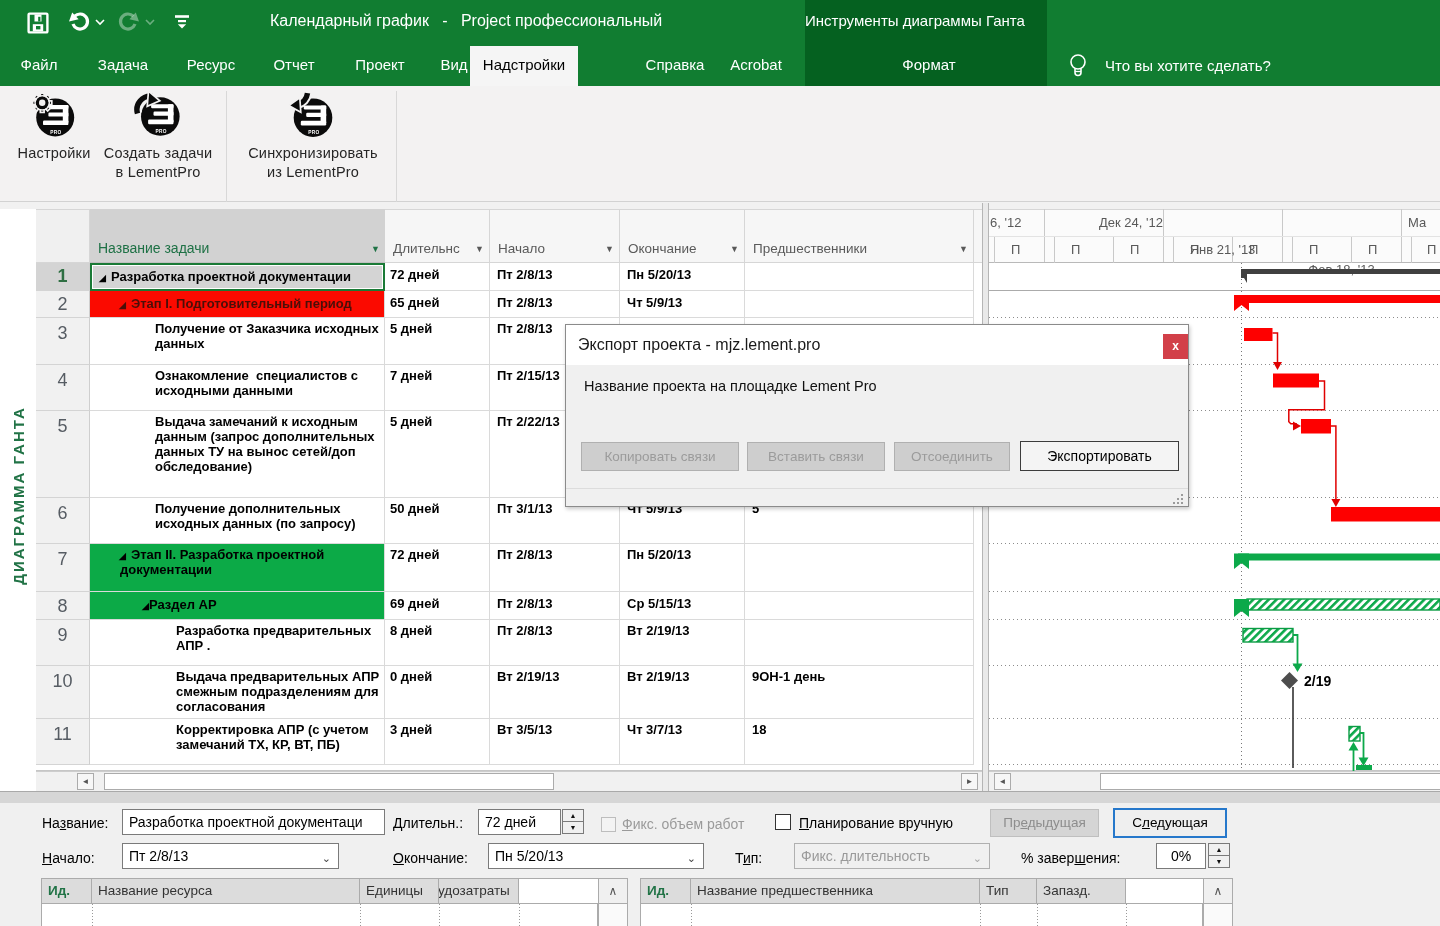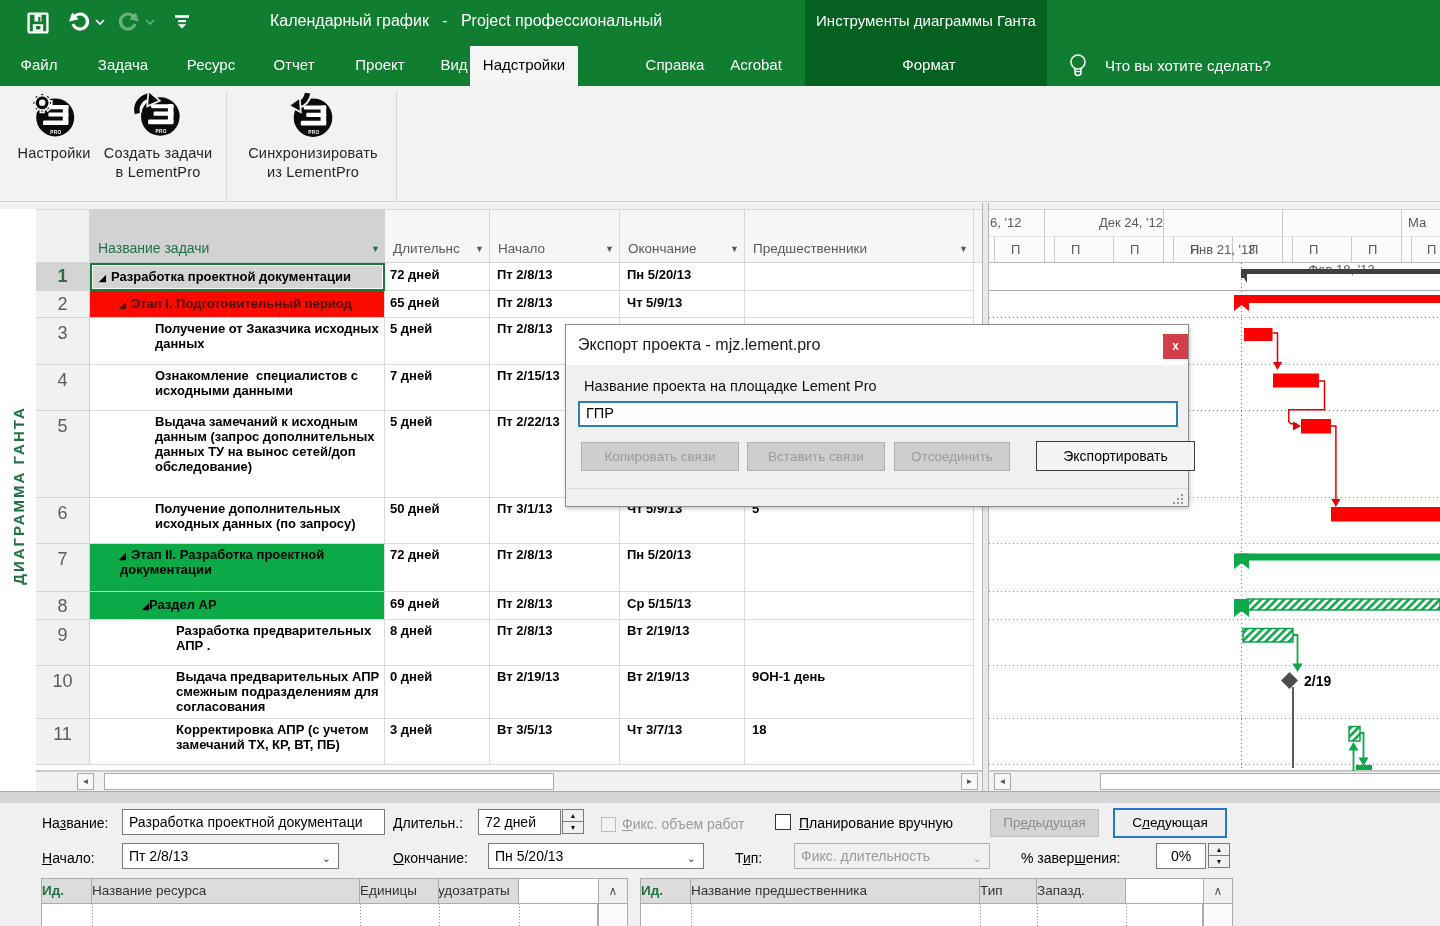--- a/index.html
+++ b/index.html
@@ -4,21 +4,21 @@
 <style>
 * { margin:0; padding:0; box-sizing:border-box; }
 html,body { width:1440px; height:926px; overflow:hidden; font-family:"Liberation Sans", sans-serif; }
 body { position:relative; background:#f1f1f1; }
 .abs { position:absolute; }
 
 
 #titlebar { left:0; top:0; width:1440px; height:44px; background:#117d31; }
 #tabrow { left:0; top:44px; width:1440px; height:42px; background:#117d31; }
 #ctxtab { left:805px; top:0; width:242px; height:86px; background:#056120; }
-#ctxlabel { left:805px; top:12px; width:242px; text-align:center; color:#fff; font-size:15px; }
+#ctxlabel { left:805px; top:12px; width:242px; text-align:left; color:#fff; font-size:15px; }
 #ctxformat { left:808px; top:44px; width:242px; text-align:center; color:#fff; font-size:15px; }
 #apptitle { left:270px; top:12px; width:420px; color:#fff; font-size:16px; white-space:nowrap; }
 .tab { top:44px; height:42px; color:#fff; font-size:15px; line-height:42px; text-align:center; }
 #ctxformat.tab { line-height:42px; }
 #tab-active { left:470px; top:46px; width:108px; height:40px; background:#f5f5f5; color:#000000; line-height:38px; }
 #tellme { left:1105px; top:57px; color:#fff; font-size:15px; }
 
 
 #ribbon { left:0; top:86px; width:1440px; height:116px; background:#f3f2f2; border-bottom:1px solid #d2d2d2; }
 .rsep { top:91px; width:1px; height:111px; background:#d8d8d8; }
@@ -47,21 +47,21 @@
 
 #bottompanel { left:0; top:791px; width:1440px; height:135px; background:#f0f0f0; border-top:1px solid #a9a9a9; }
 #bpgray { left:0; top:792px; width:1440px; height:11px; background:#d6d6d6; }
 .lbl { font-size:14px; color:#000; white-space:nowrap; }
 .inp { background:#fff; border:1px solid #7a7a7a; font-size:14px; color:#000; padding:2px 6px; white-space:nowrap; overflow:hidden; }
 .combo { background:#fff; border:1px solid #7a7a7a; font-size:14px; padding:2px 6px; white-space:nowrap; }
 .chev { position:absolute; right:7px; top:4px; color:#444; font-size:11px; }
 u { text-decoration:underline; }
 
 
-.bthead { top:878px; height:26px; background:#dcdcdc; border:1px solid #ababab; border-left:none; font-size:13.5px; color:#333; line-height:24px; white-space:nowrap; overflow:hidden; }
+.bthead { top:878px; height:26px; background:#dcdcdc; border:1px solid #ababab; border-left:none; font-size:13.5px; color:#333; line-height:24px; padding-left:6px; white-space:nowrap; overflow:hidden; }
 .spinner { width:22px; height:26px; }
 .spinner div { width:22px; height:13px; background:#f0f0f0; border:1px solid #7a7a7a; font-size:7px; color:#111; text-align:center; line-height:11px; }
 .spinner .spdn { margin-top:-1px; }
 .vdot { top:904px; width:1px; height:22px; background-image:repeating-linear-gradient(to bottom,#999 0 1px,transparent 1px 3px); }
 .tslabel { top:0; color:#595959; font-size:13px; white-space:nowrap; }
 
 
 #dialog { left:565px; top:324px; width:624px; height:183px; background:#f0f0f0; border:1px solid #8b8b8b; box-shadow:1px 2px 4px rgba(0,0,0,0.22); }
 #dlgtitle { left:0; top:0; width:622px; height:40px; background:#fff; }
 #dlgtext { left:12px; top:11px; font-size:16px; color:#1a1a1a; }
@@ -456,25 +456,24 @@
   <div class="abs vdot" style="left:980px;"></div>
   <div class="abs vdot" style="left:1037px;"></div>
   <div class="abs vdot" style="left:1126px;"></div>
 </div>
 
 <div class="abs" id="dialog">
   <div class="abs" id="dlgtitle"></div>
   <div class="abs" id="dlgtext">Экспорт проекта - mjz.lement.pro</div>
   <div class="abs" id="dlgx">x</div>
   <div class="abs" style="left:18px; top:53px; font-size:14.5px; color:#111;">Название проекта на площадке Lement Pro</div>
-  <div class="abs" style="left:12px; top:76px; width:600px; height:26px; background:#fff; border:2px solid #2e7fb1; font-size:14.5px; color:#000; padding:2px 6px;">ГПР</div>
   <div class="abs dbtn" style="left:15px; width:158px;">Копировать связи</div>
   <div class="abs dbtn" style="left:181px; width:138px;">Вставить связи</div>
   <div class="abs dbtn" style="left:328px; width:116px;">Отсоединить</div>
-  <div class="abs" style="left:470px; top:116px; width:159px; height:30px; background:#f4f4f4; border:1px solid #3c3c3c; color:#000; font-size:14px; text-align:center; line-height:28px;">Экспортировать</div>
+  <div class="abs" style="left:454px; top:116px; width:159px; height:30px; background:#f4f4f4; border:1px solid #3c3c3c; color:#000; font-size:14px; text-align:center; line-height:28px;">Экспортировать</div>
   <div class="abs" style="left:0; top:163px; width:622px; height:1px; background:#dcdcdc;"></div>
   <svg class="abs" style="left:606px; top:169px;" width="12" height="12">
     <g fill="#9b9b9b">
       <rect x="9" y="0" width="2" height="2"></rect>
         <rect x="9" y="4" width="2" height="2"></rect>
         <rect x="9" y="8" width="2" height="2"></rect>
       <rect x="5" y="4" width="2" height="2"></rect>
         <rect x="5" y="8" width="2" height="2"></rect>
       <rect x="1" y="8" width="2" height="2"></rect>
     </g>

